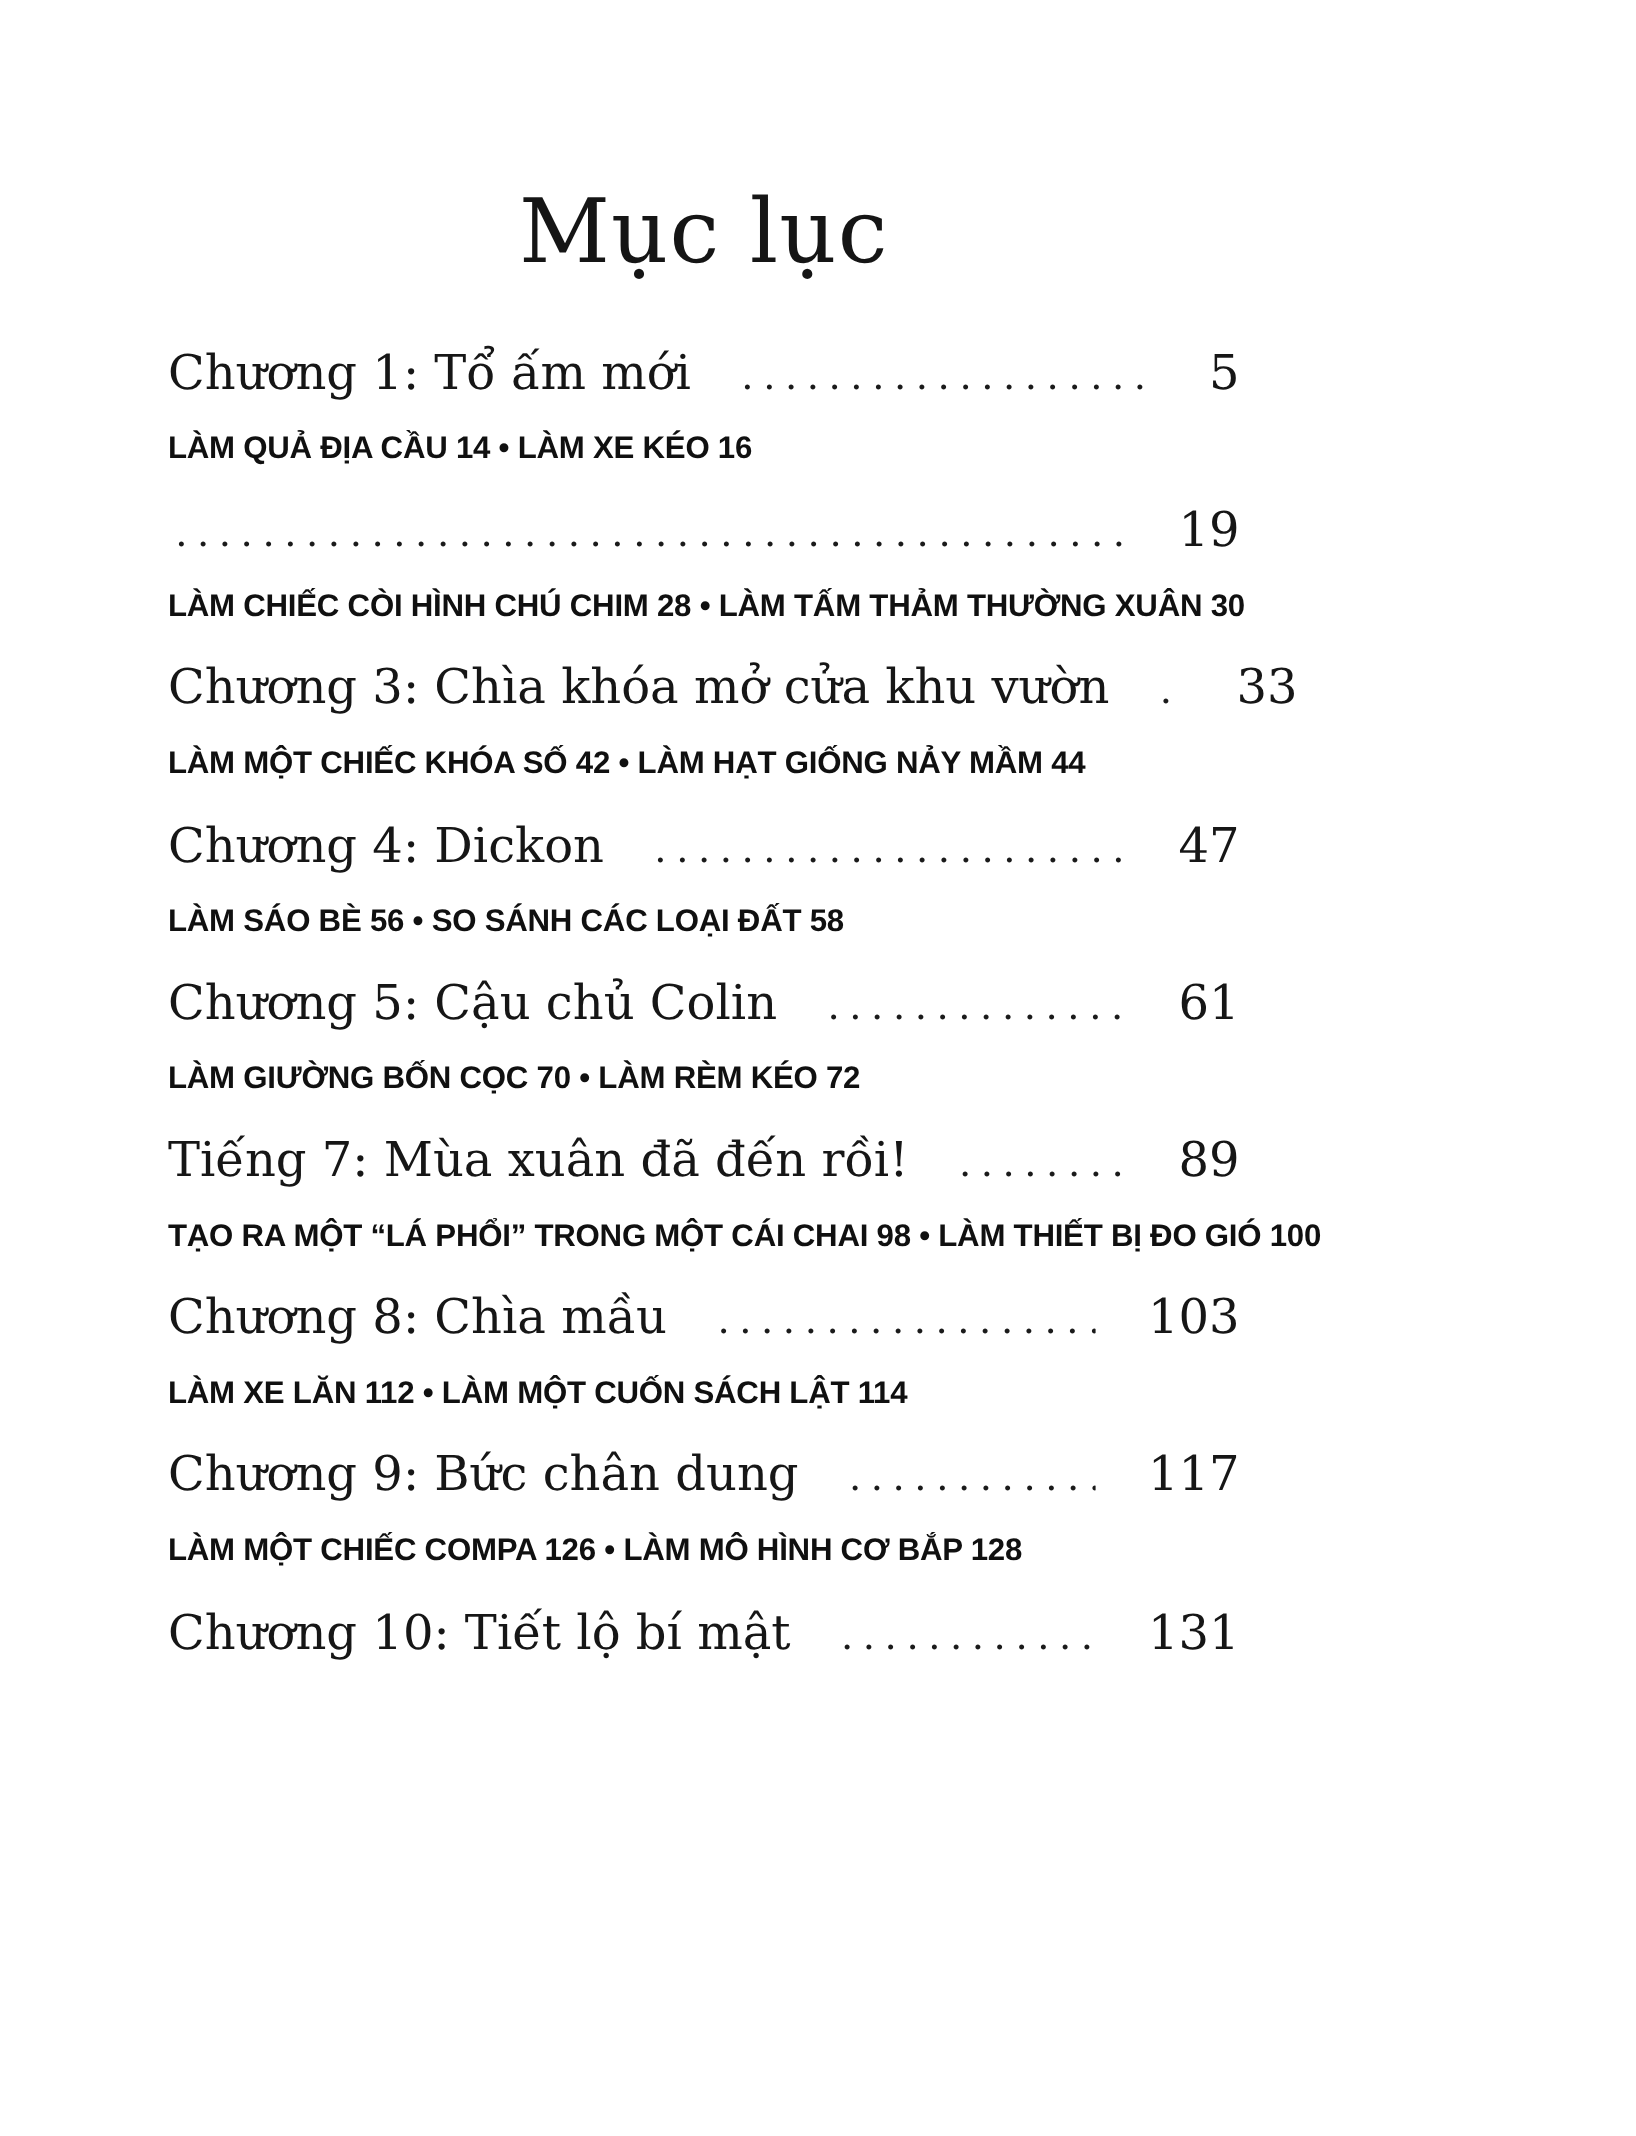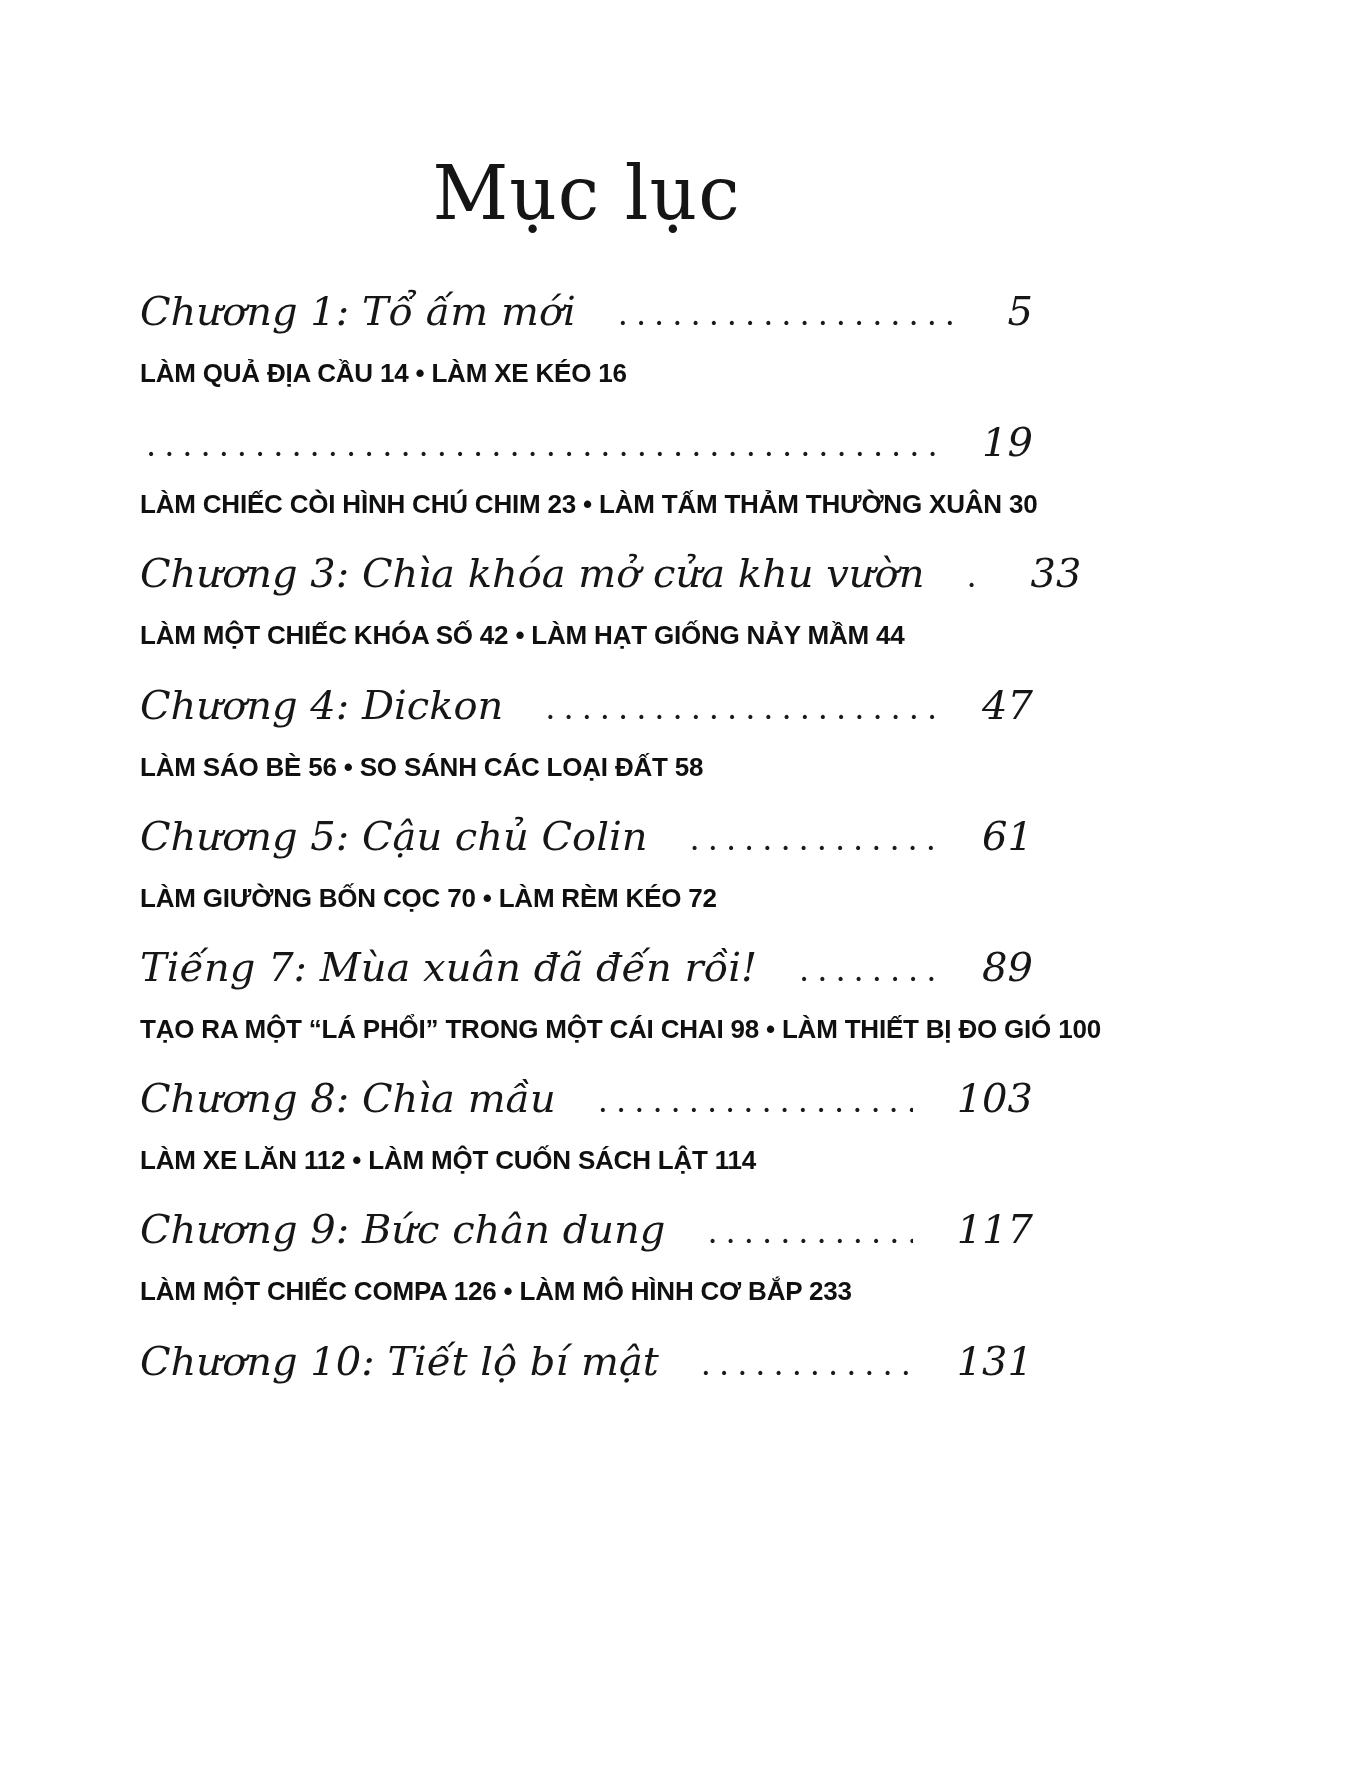--- a/index.html
+++ b/index.html
@@ -29,21 +29,20 @@
     margin: 0 0 52px 0;
     letter-spacing: 1px;
   }
   .entry {
     margin-bottom: 30px;
   }
   .chapter-line {
     display: flex;
     align-items: baseline;
     font-family: "DejaVu Serif", serif;
-    font-style: italic;
     font-size: 40px;
     line-height: 1.15;
     color: #161616;
     gap: 36px;
   }
   .chapter {
     white-space: nowrap;
   }
   .leader {
     flex: 1 1 auto;
@@ -87,21 +86,21 @@
       <span class="pageno">5</span>
     </div>
     <div class="activities">LÀM QUẢ ĐỊA CẦU 14 • LÀM XE KÉO 16</div>
   </div>
 
   <div class="entry">
     <div class="chapter-line">
       <span class="leader"></span>
       <span class="pageno">19</span>
     </div>
-    <div class="activities">LÀM CHIẾC CÒI HÌNH CHÚ CHIM 23 • LÀM TẤM THẢM THƯỜNG XUÂN 30</div>
+    <div class="activities">LÀM CHIẾC CÒI HÌNH CHÚ CHIM 28 • LÀM TẤM THẢM THƯỜNG XUÂN 30</div>
   </div>
 
   <div class="entry">
     <div class="chapter-line">
       <span class="chapter">Chương 3: Chìa khóa mở cửa khu vườn</span>
       <span class="leader"></span>
       <span class="pageno">33</span>
     </div>
     <div class="activities">LÀM MỘT CHIẾC KHÓA SỐ 42 • LÀM HẠT GIỐNG NẢY MẦM 44</div>
   </div>
@@ -142,21 +141,21 @@
     </div>
     <div class="activities">LÀM XE LĂN 112 • LÀM MỘT CUỐN SÁCH LẬT 114</div>
   </div>
 
   <div class="entry">
     <div class="chapter-line">
       <span class="chapter">Chương 9: Bức chân dung</span>
       <span class="leader"></span>
       <span class="pageno">117</span>
     </div>
-    <div class="activities">LÀM MỘT CHIẾC COMPA 126 • LÀM MÔ HÌNH CƠ BẮP 233</div>
+    <div class="activities">LÀM MỘT CHIẾC COMPA 126 • LÀM MÔ HÌNH CƠ BẮP 128</div>
   </div>
 
   <div class="entry">
     <div class="chapter-line">
       <span class="chapter">Chương 10: Tiết lộ bí mật</span>
       <span class="leader"></span>
       <span class="pageno">131</span>
     </div>
   </div>
 </div>

